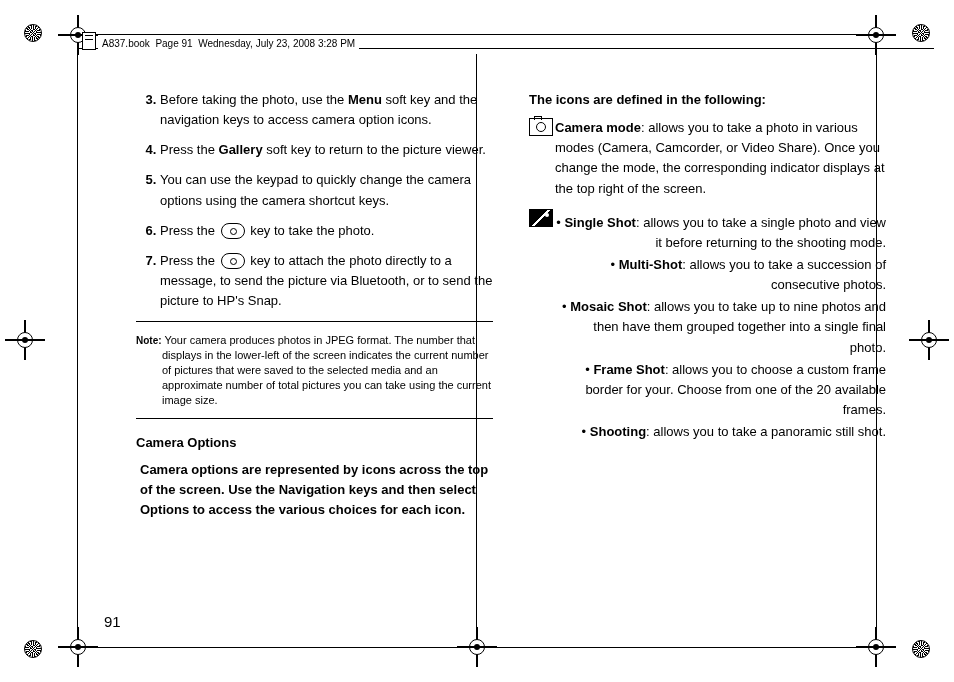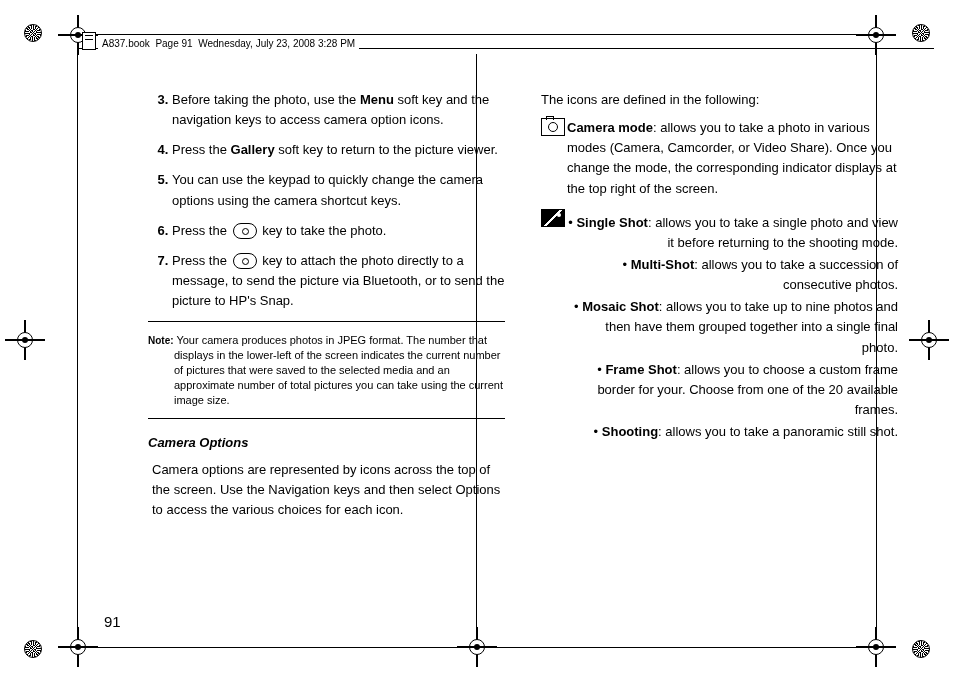--- a/index.html
+++ b/index.html
@@ -48,42 +48,42 @@
   
   .hdr-rule { position:absolute; left:77px; right:20px; top:48px; height:1px; background:#000; }
   .hdr-text { position:absolute; left:98px; top:36px; font-size:10px; background:#fff; padding:0 4px; }
   .hdr-book-icon {
     position:absolute; left:82px; top:32px; width:12px; height:16px;
     border:1px solid #000; background:#fff;
   }
   .hdr-book-icon::after { content:""; position:absolute; left:2px; top:2px; right:2px; height:3px; border-top:1px solid #000; border-bottom:1px solid #000; }
 
   
-  .cols { position:absolute; left:148px; top:90px; width:750px; display:flex; gap:36px; }
+  .cols { position:absolute; left:136px; top:90px; width:750px; display:flex; gap:36px; }
   .col { flex:1; }
   ol.steps { margin:0; padding:0 0 0 24px; }
   ol.steps li { margin:0 0 10px 0; }
   ol.steps li::marker { font-weight:bold; }
   .keycap {
     display:inline-block;
     min-width:22px; height:14px;
     border:1px solid #000;
     border-radius:8px;
     vertical-align:middle;
     margin:0 2px;
     position:relative;
   }
   .keycap::after { content:""; position:absolute; left:50%; top:50%; width:5px; height:5px; margin:-3px 0 0 -3px; border:1px solid #000; border-radius:50%; }
 
   .note-rule { border-top:1px solid #000; margin:10px 0 4px; }
   .note { font-size:11px; line-height:1.35; padding-left:26px; text-indent:-26px; }
   .note b { font-size:10px; }
 
-  h4.sec { font-style:italic; font-weight:bold; font-size:13px; margin:14px 0 6px; }
-  .para { margin:0 0 8px 4px; }
+  h4.sec { font-weight:bold; font-size:13px; margin:14px 0 6px; }
+  .para { margin:0 0 8px 4px;font-weight:bold; }
 
   .defrow { display:flex; margin-bottom:10px; }
   .deficonbox { flex:0 0 26px; }
   .deficon {
     width:24px; height:18px; border:1px solid #000; box-sizing:border-box;
     display:flex; align-items:center; justify-content:center; position:relative;
   }
   .deficon.camera::after {
     content:""; width:8px; height:8px; border:1px solid #000; border-radius:50%;
   }

